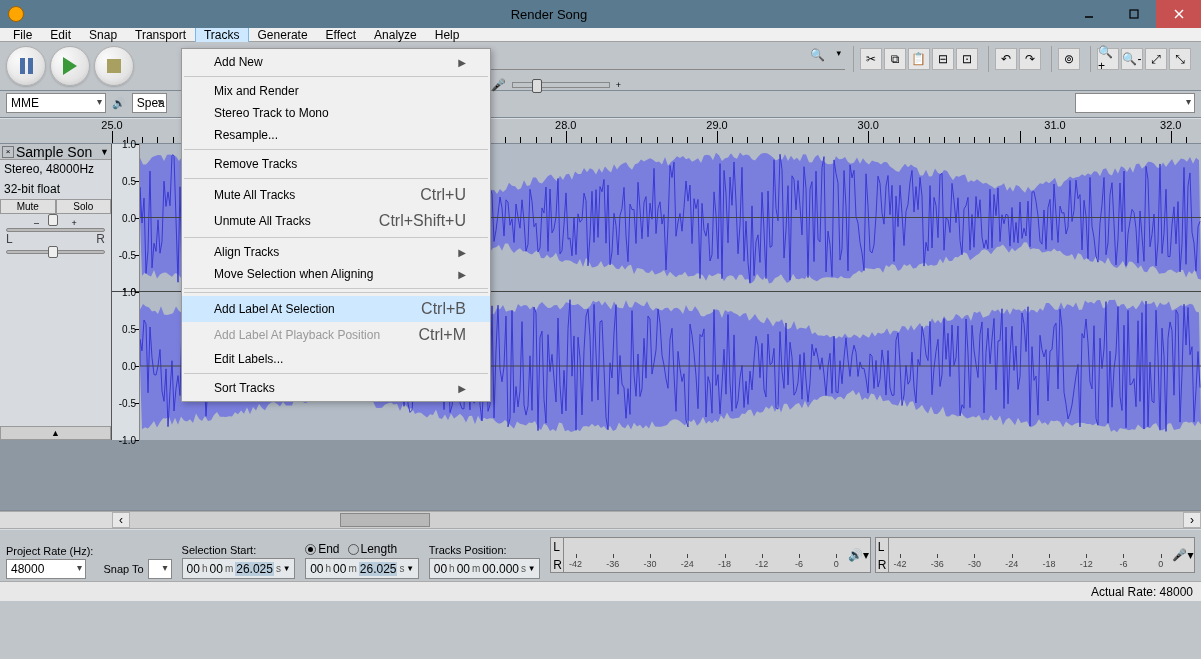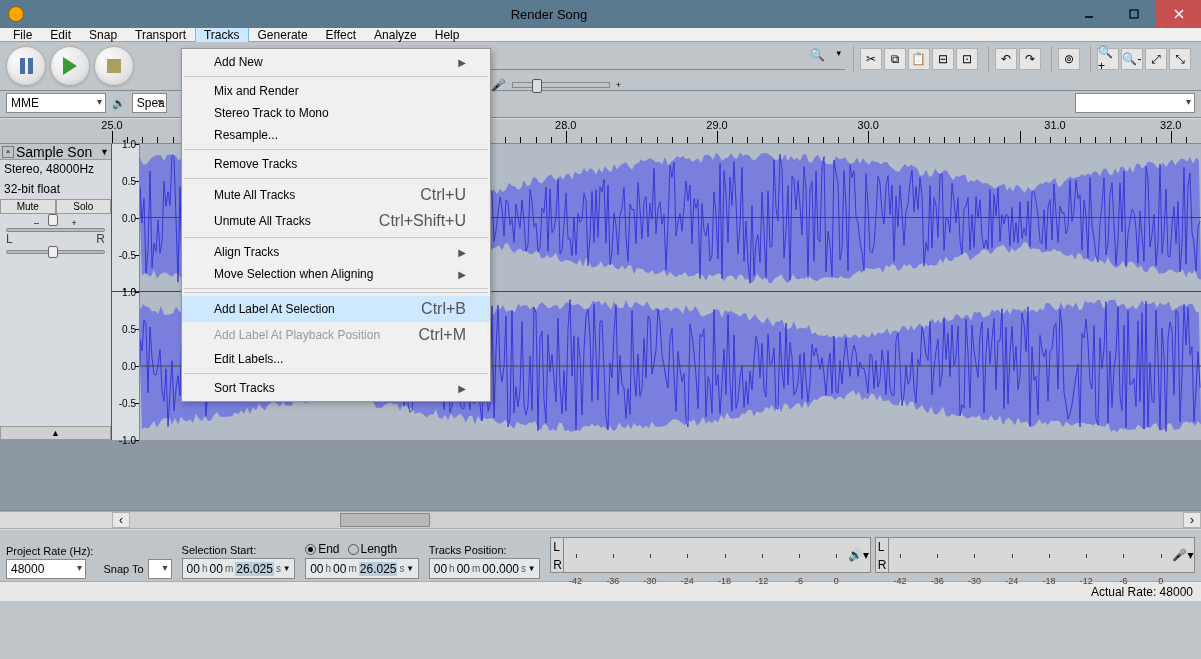--- a/index.html
+++ b/index.html
@@ -76,21 +76,21 @@
 .timebox .sel { background:#b8ccdc; padding:0 1px;}
 .radio { display:inline-flex; align-items:center; font-size:11px; gap:2px;}
 .radio-dot { width:11px; height:11px; border:1px solid #555; border-radius:50%; display:inline-flex;align-items:center;justify-content:center;}
 .radio-dot.on::after{content:"";width:5px;height:5px;background:#000;border-radius:50%;}
 
 .meter-area { flex:1; display:flex; align-items:center; gap:4px; padding-bottom:6px;}
 .meter-block { flex:1; border:1px solid #888; background:#d8d8d8; height:36px; position:relative; display:flex; flex-direction:column;}
 .meter-lr { width:12px; display:flex; flex-direction:column; font-size:9px; justify-content:space-between; padding:2px 0 0 2px;}
 .meter-scale { flex:1; position:relative; border-left:1px solid #888;}
 .meter-tick { position:absolute; top:16px; width:1px; height:4px; background:#444;}
-.meter-num { position:absolute; top:38px; font-size:9px; transform:translateX(-50%); color:#444;}
+.meter-num { position:absolute; top:21px; font-size:9px; transform:translateX(-50%); color:#444;}
 .meter-icon { width:22px; display:flex; align-items:center; justify-content:center; font-size:12px;}
 
 .footer { height:20px; background:#e8e8e8; border-top:1px solid #aaa; display:flex; align-items:center; justify-content:flex-end; padding:0 8px; font-size:11px;}
 
 
 .dropdown { position:absolute; left:181px; top:48px; width:310px; background:#f0f0f0; border:1px solid #999; box-shadow:2px 2px 6px rgba(0,0,0,0.25); z-index:100; padding:2px 0;}
 .dd-item { padding:4px 24px 4px 32px; display:flex; justify-content:space-between; align-items:center; font-size:12px;}
 .dd-item:hover,.dd-item.highlight { background:#cde8ff; }
 .dd-item.disabled { color:#9a9a9a; }
 .dd-sep { height:1px; background:#c8c8c8; margin:3px 2px;}

